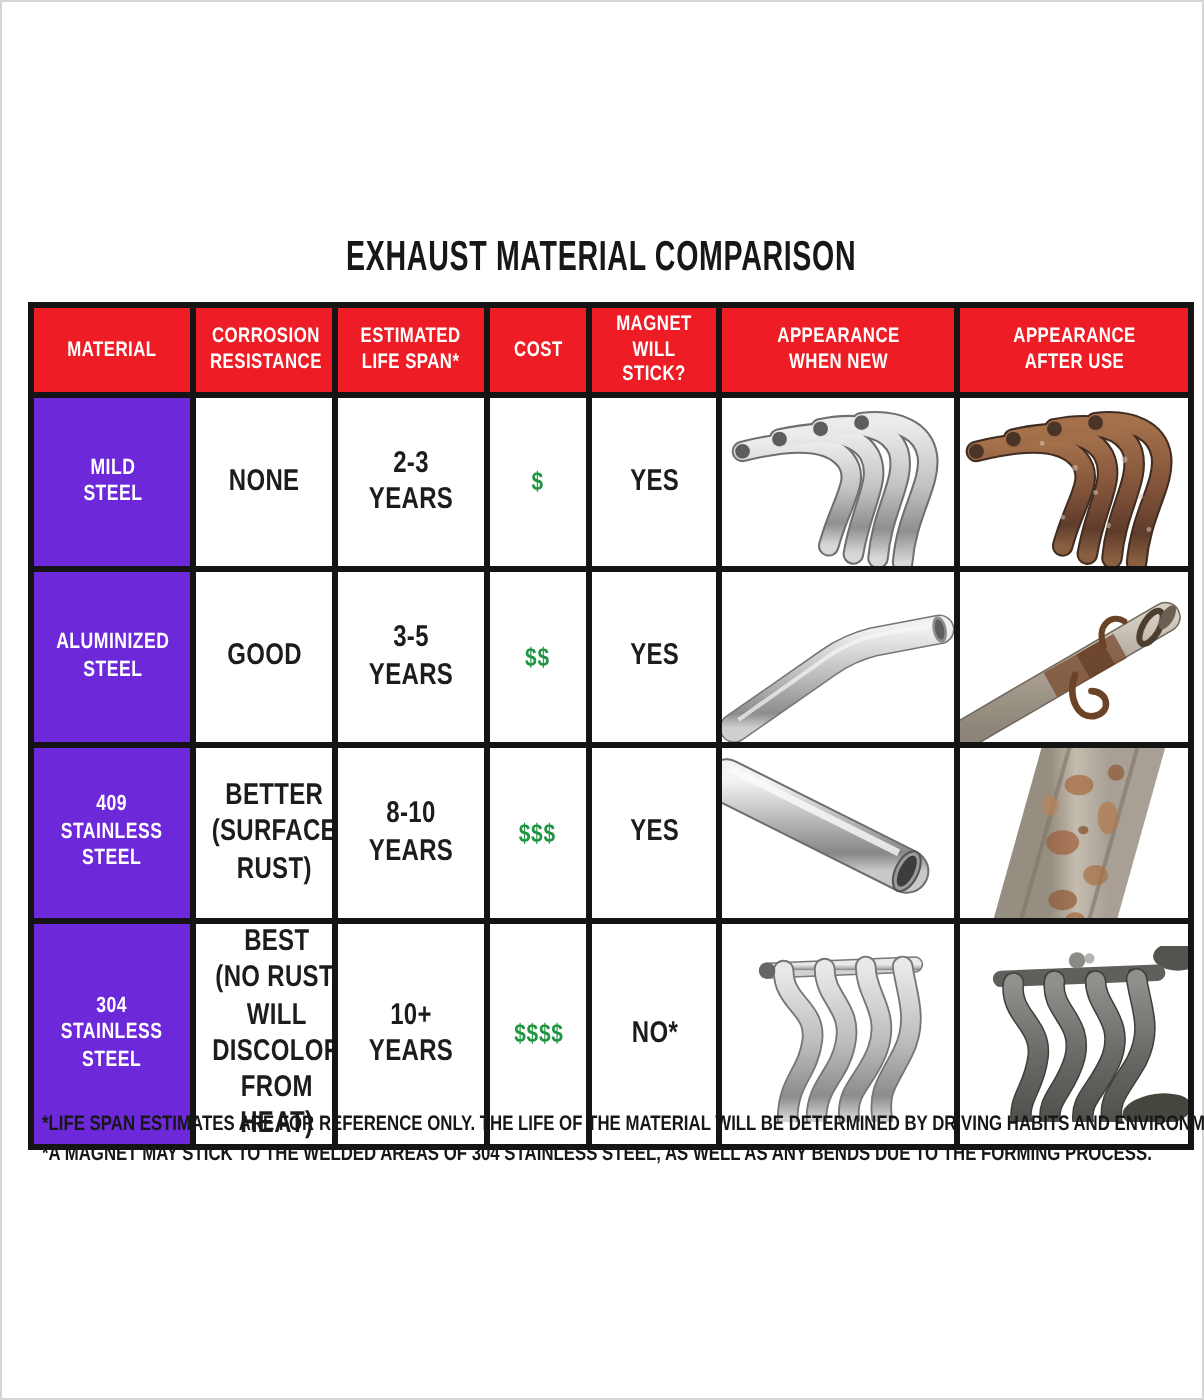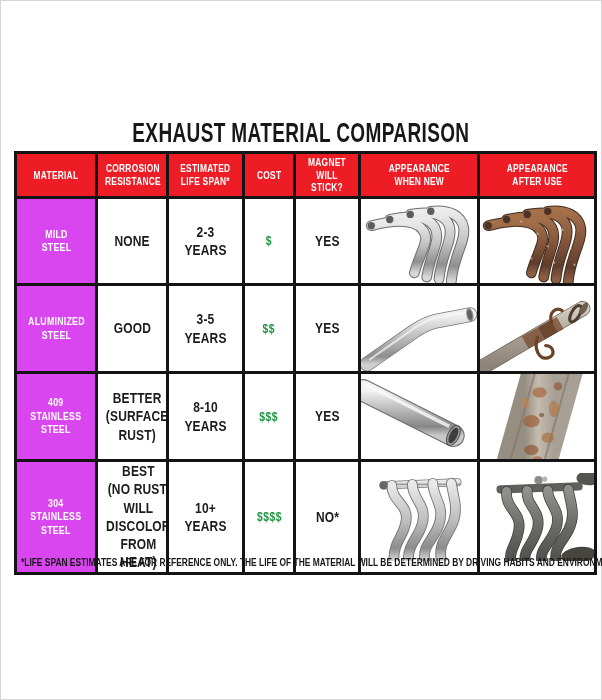--- a/index.html
+++ b/index.html
@@ -16,41 +16,41 @@
   
   .cx {
     display:inline-block;
     transform:scaleX(0.8);
     transform-origin:50% 50%;
     white-space:pre-line;
     line-height:1.22;
   }
   .page-title {
     position:absolute; top:116px; left:0; width:602px;
-    text-align:center; font-size:28px; font-weight:800; color:#171717;
+    text-align:center; font-size:21px; font-weight:800; color:#171717;
     letter-spacing:0.5px;
   }
   .page-title .cx { transform:scaleX(0.68); white-space:nowrap; }
 
   table.cmp {
     position:absolute; left:14px; top:151px;
     width:580px; border-collapse:collapse; table-layout:fixed;
     background:#ffffff;
   }
   .cmp th, .cmp td {
     border:3px solid #141414;
     padding:0; text-align:center; vertical-align:middle;
     overflow:hidden;
   }
   .hdr {
     background:#ee1c25; color:#ffffff;
     font-size:10.5px; font-weight:700; letter-spacing:0.3px;
   }
   .mat {
-    background:#d946ef; color:#ffffff;
+    background:#6d28d9; color:#ffffff;
     font-size:11px; font-weight:700; letter-spacing:0.3px;
   }
   .val { font-size:15px; font-weight:700; color:#1c1c1c; letter-spacing:0.2px; }
   .cost { font-size:13px; font-weight:800; color:#1e9641; letter-spacing:0.5px; }
   .photo { background:#ffffff; padding:0; }
   .photo svg { display:block; width:100%; height:100%; }
 
   .footnotes {
     position:absolute; left:21px; top:556px; width:570px;
     font-size:10.5px; font-weight:700; color:#171717;
@@ -334,13 +334,14 @@
           </g>
           <ellipse cx="96" cy="80" rx="17" ry="8" transform="rotate(-8 96 80)" fill="#46463f"></ellipse>
         </svg>
       </td>
     </tr>
   </tbody>
 </table>
 
 <div class="footnotes">
   <div class="line"><span class="cx">*LIFE SPAN ESTIMATES ARE FOR REFERENCE ONLY. THE LIFE OF THE MATERIAL WILL BE DETERMINED BY DRIVING HABITS AND ENVIRONMENTAL FACTORS.</span></div>
+  <div class="line"><span class="cx">*A MAGNET MAY STICK TO THE WELDED AREAS OF 304 STAINLESS STEEL, AS WELL AS ANY BENDS DUE TO THE FORMING PROCESS.</span></div>
 </div>
 
 </body></html>

